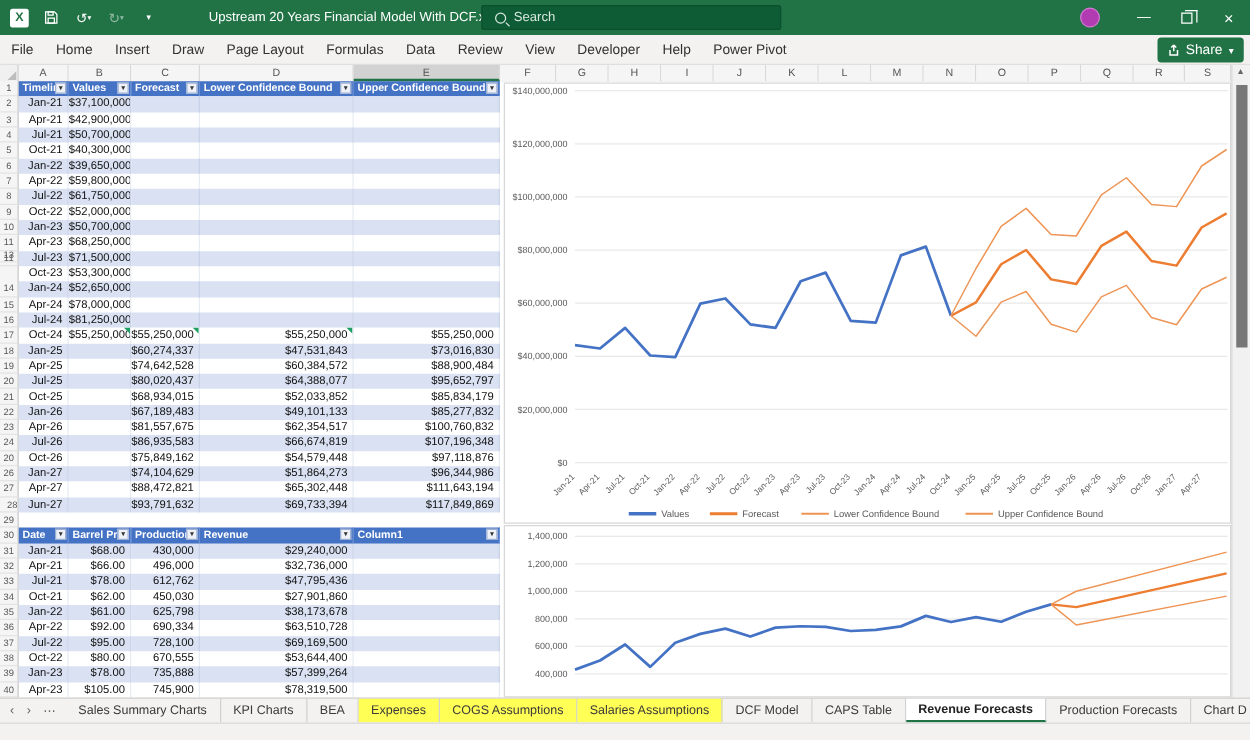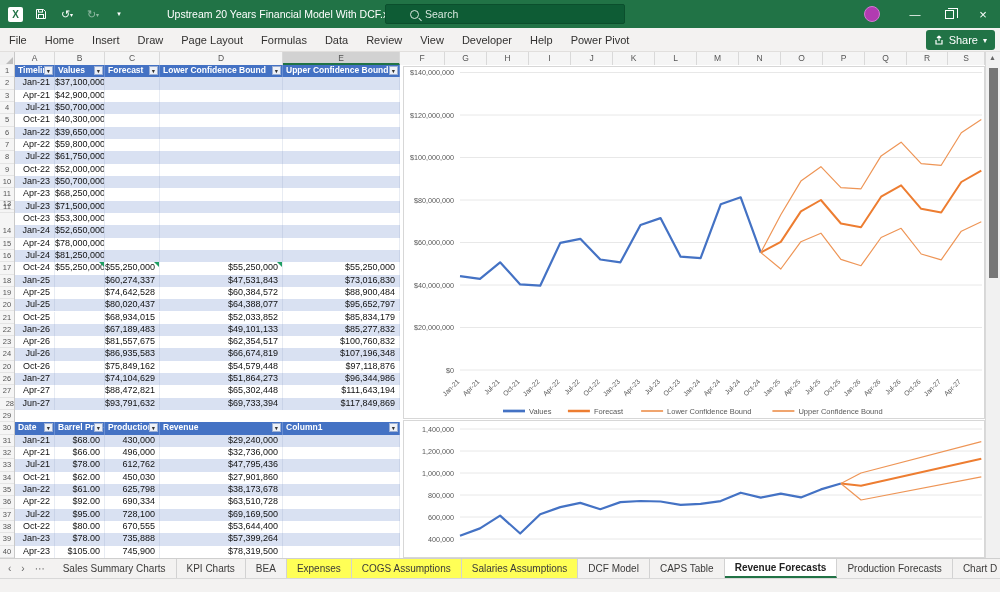--- a/index.html
+++ b/index.html
@@ -7,21 +7,21 @@
   body { font-family:"Liberation Sans", sans-serif; background:#fff; }
   .screen { position:relative; width:1000px; height:592px; background:#fff; overflow:hidden; }
 
   
   .titlebar { position:absolute; left:0; top:0; width:1000px; height:28px; background:#217346; display:flex; align-items:center; color:#fff; }
   .qat { display:flex; align-items:center; gap:10px; padding-left:8px; }
   .qat .ico { width:16px; height:16px; display:flex; align-items:center; justify-content:center; font-size:11px; color:#fff; }
   .excel-logo { width:15px; height:15px; background:#fff; border-radius:2px; color:#217346; font-weight:bold; font-size:10px; display:flex; align-items:center; justify-content:center; }
   .qat .dim { opacity:.5; }
   .title-text { font-size:10.5px; color:#fff; margin-left:40px; white-space:nowrap; }
-  .searchbox { position:absolute; left:385px; top:4px; width:240px; height:20px; background:#0e5c35; border:1px solid #0b4f2d; border-radius:2px; display:flex; align-items:center; padding-left:24px; color:#d8e8df; font-size:10.5px; gap:6px; }
+  .searchbox { position:absolute; left:385px; top:4px; width:240px; height:20px; background:#0e5c35; border:1px solid #0b4f2d; border-radius:2px; display:flex; align-items:center; padding-left:10px; color:#d8e8df; font-size:10.5px; gap:6px; }
   .mag { width:9px; height:9px; border:1.4px solid #d8e8df; border-radius:50%; position:relative; }
   .mag:after { content:""; position:absolute; width:4px; height:1.4px; background:#d8e8df; transform:rotate(45deg); left:7px; top:8px; }
   .tb-right { position:absolute; right:0; top:0; height:28px; display:flex; align-items:center; gap:0; }
   .avatar { width:16px; height:16px; border-radius:50%; background:#b13bb1; border:1px solid #d27ad2; margin-right:18px; }
   .winbtn { width:34px; height:28px; display:flex; align-items:center; justify-content:center; color:#fff; font-size:11px; }
   .restore-glyph { width:9px; height:9px; border:1px solid #fff; position:relative; }
   .restore-glyph:after { content:""; position:absolute; left:2px; top:-3px; width:9px; height:9px; border-top:1px solid #fff; border-right:1px solid #fff; }
 
   
   .ribbon { position:absolute; left:0; top:28px; width:1000px; height:24px; background:#f3f2f1; border-bottom:1px solid #e1dfdd; display:flex; align-items:center; }

